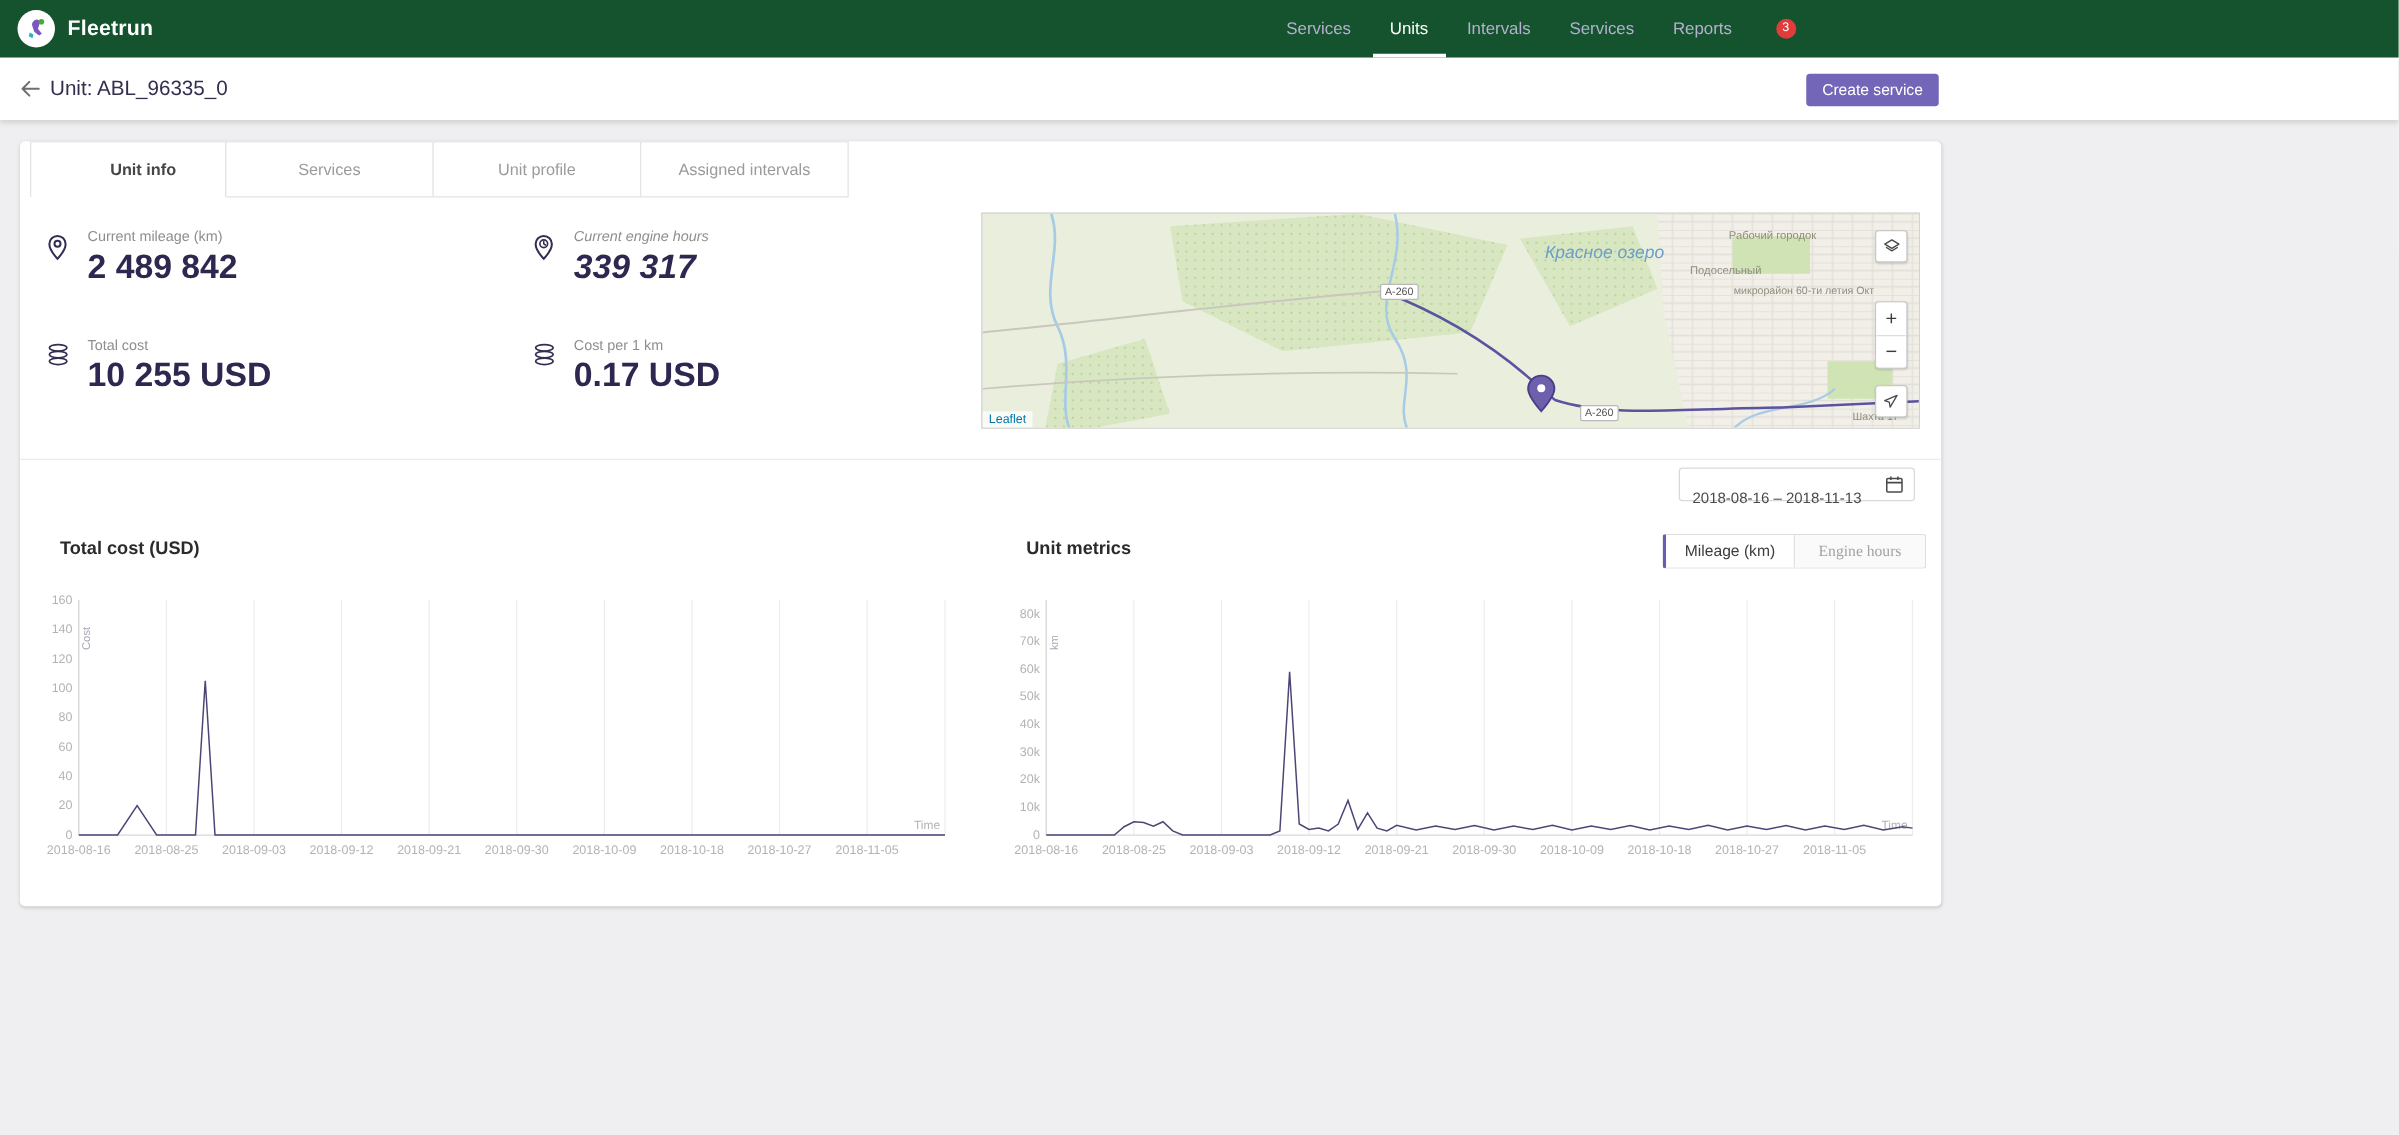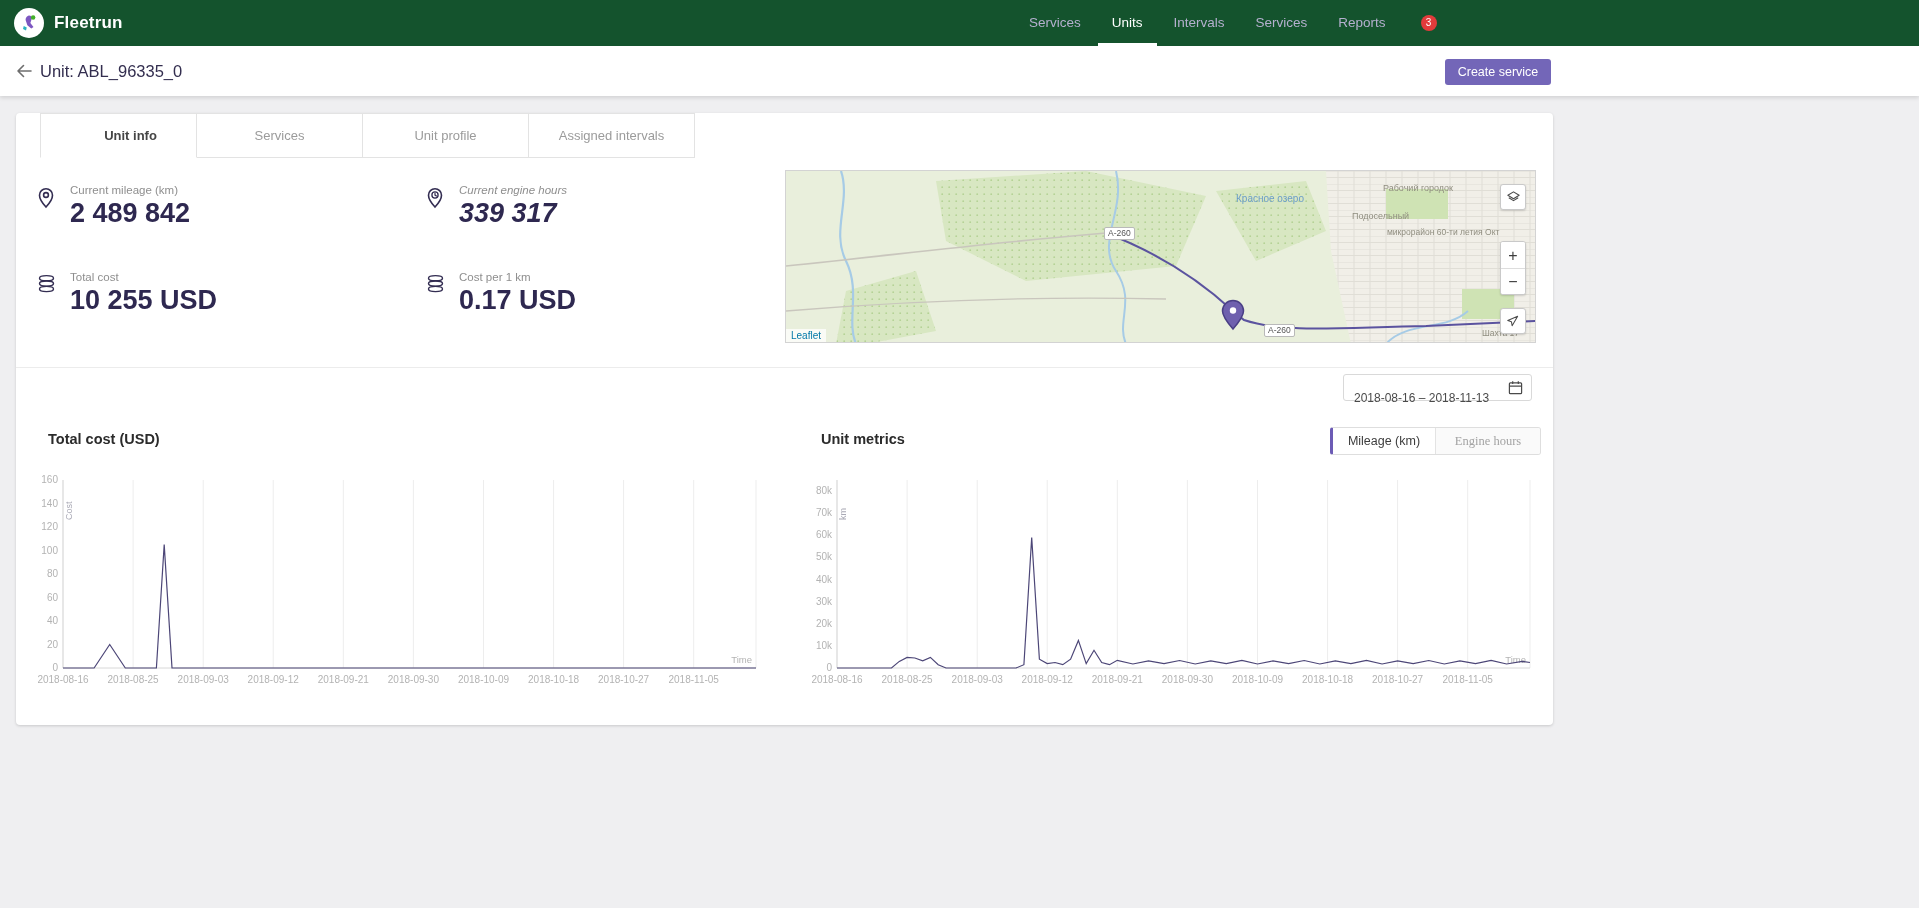--- a/index.html
+++ b/index.html
@@ -21,38 +21,38 @@
   .back-btn { position:absolute; left:14px; top:16px; width:20px; height:20px; border:none; background:none; cursor:pointer; }
   .page-title { position:absolute; left:40px; top:0; line-height:50px; font-size:16.5px; color:#332e4f; }
   .create-btn { position:absolute; left:1445px; top:13px; width:106px; height:26px; background:#7366b8; color:#fff; border:none; border-radius:3px; font-size:12.5px; font-family:inherit; cursor:pointer; }
 
   
   .card { position:absolute; top:113px; left:16px; width:1537px; height:612px; background:#fff; border-radius:4px; box-shadow:0 1px 3px rgba(0,0,0,.16); }
 
   
   .tabs { position:absolute; left:8px; top:0; display:flex; }
   .tab { width:167px; height:45px; line-height:44px; text-align:center; font-size:13px; color:#9b9b9b; border:1px solid #e3e3e3; margin-left:-1px; background:#fff; cursor:pointer; }
-  .tab:first-child { margin-left:16px; width:157px;padding-left:24px; }
+  .tab:first-child { margin-left:0; width:157px;padding-left:24px; }
   .tab.active { color:#454545; font-weight:bold; border-bottom-color:#fff; z-index:2; position:relative; }
 
   
   .stat { position:absolute; display:flex; gap:11px; }
   .stat .icon { width:24px; padding-top:2px; }
   .stat-label { font-size:11.5px; color:#8e8e8e; line-height:14px; }
   .stat-value { font-size:27px; font-weight:bold; color:#2e2850; line-height:32px; }
   #stat0 { left:19px; top:70px; }
   #stat1 { left:408px; top:70px;font-style:italic; }
   #stat2 { left:19px; top:157px; }
   #stat3 { left:408px; top:157px; }
 
   
   .map { position:absolute; left:769px; top:57px; width:751px; height:173px; border:1px solid #d3d3d3; overflow:hidden; background:#e9efdc; cursor:grab; }
   .map svg.base { position:absolute; left:0; top:0; }
   .map-label { position:absolute; font-size:9px; color:#8f8d7f; white-space:nowrap; pointer-events:none; }
-  .map-label.water { color:#6b9dc8; font-size:10px; }
+  .map-label.water { color:#6b9dc8; font-style:italic; font-size:14px; }
   .road-badge { position:absolute; background:#fff; border:1px solid #b9b9b9; border-radius:2px; font-size:8.5px; color:#555; padding:0 3px; line-height:11px; }
   .map-ctl { position:absolute; right:9px; width:26px; background:#fff; border:1px solid #c9c9c9; border-radius:3px; box-shadow:0 1px 2px rgba(0,0,0,.15); text-align:center; cursor:pointer; }
   .ctl-layers { top:13px; height:26px; padding-top:5px; }
   .zoom-group { position:absolute; right:9px; top:70px; width:26px; background:#fff; border:1px solid #c9c9c9; border-radius:3px; box-shadow:0 1px 2px rgba(0,0,0,.15); overflow:hidden; }
   .zoom-btn { width:100%; height:26px; text-align:center; line-height:25px; font-size:16px; color:#3d3d3d; cursor:pointer; background:#fff; border:none; font-family:inherit; display:block; }
   .zoom-btn + .zoom-btn { border-top:1px solid #ddd; }
   .ctl-locate { top:137px; height:26px; padding-top:5px; }
   .leaflet-attr { position:absolute; left:0; bottom:0; background:rgba(255,255,255,.75); font-size:10px; color:#0078a8; padding:1px 5px; cursor:pointer; }
 
   

